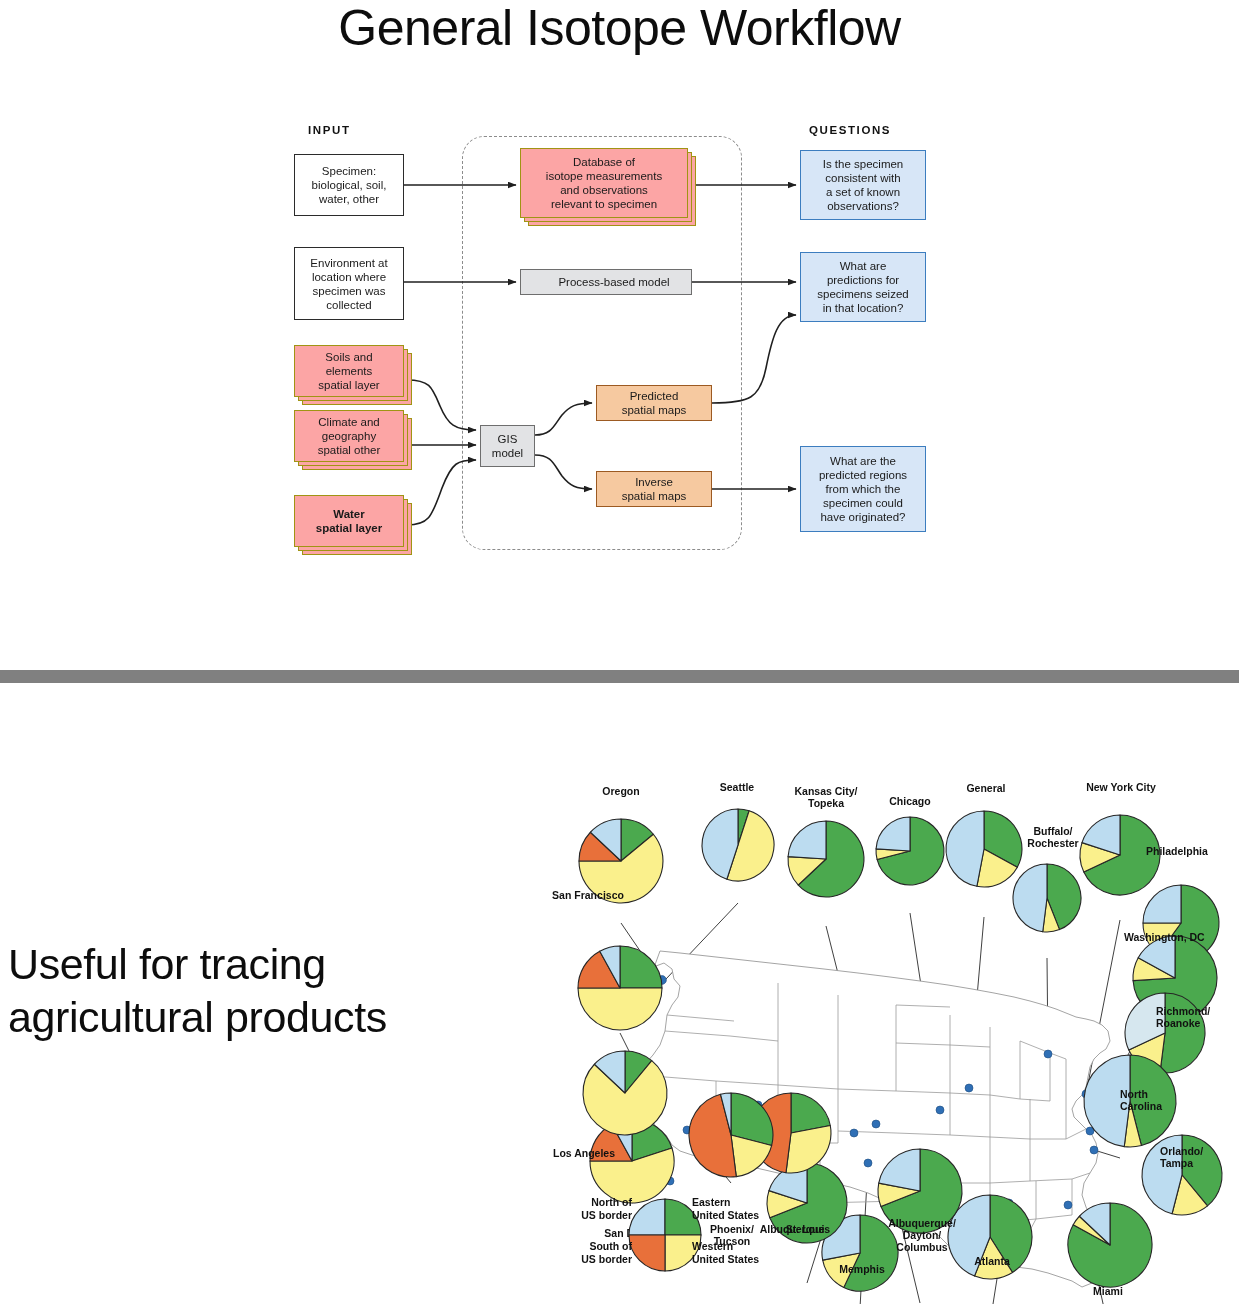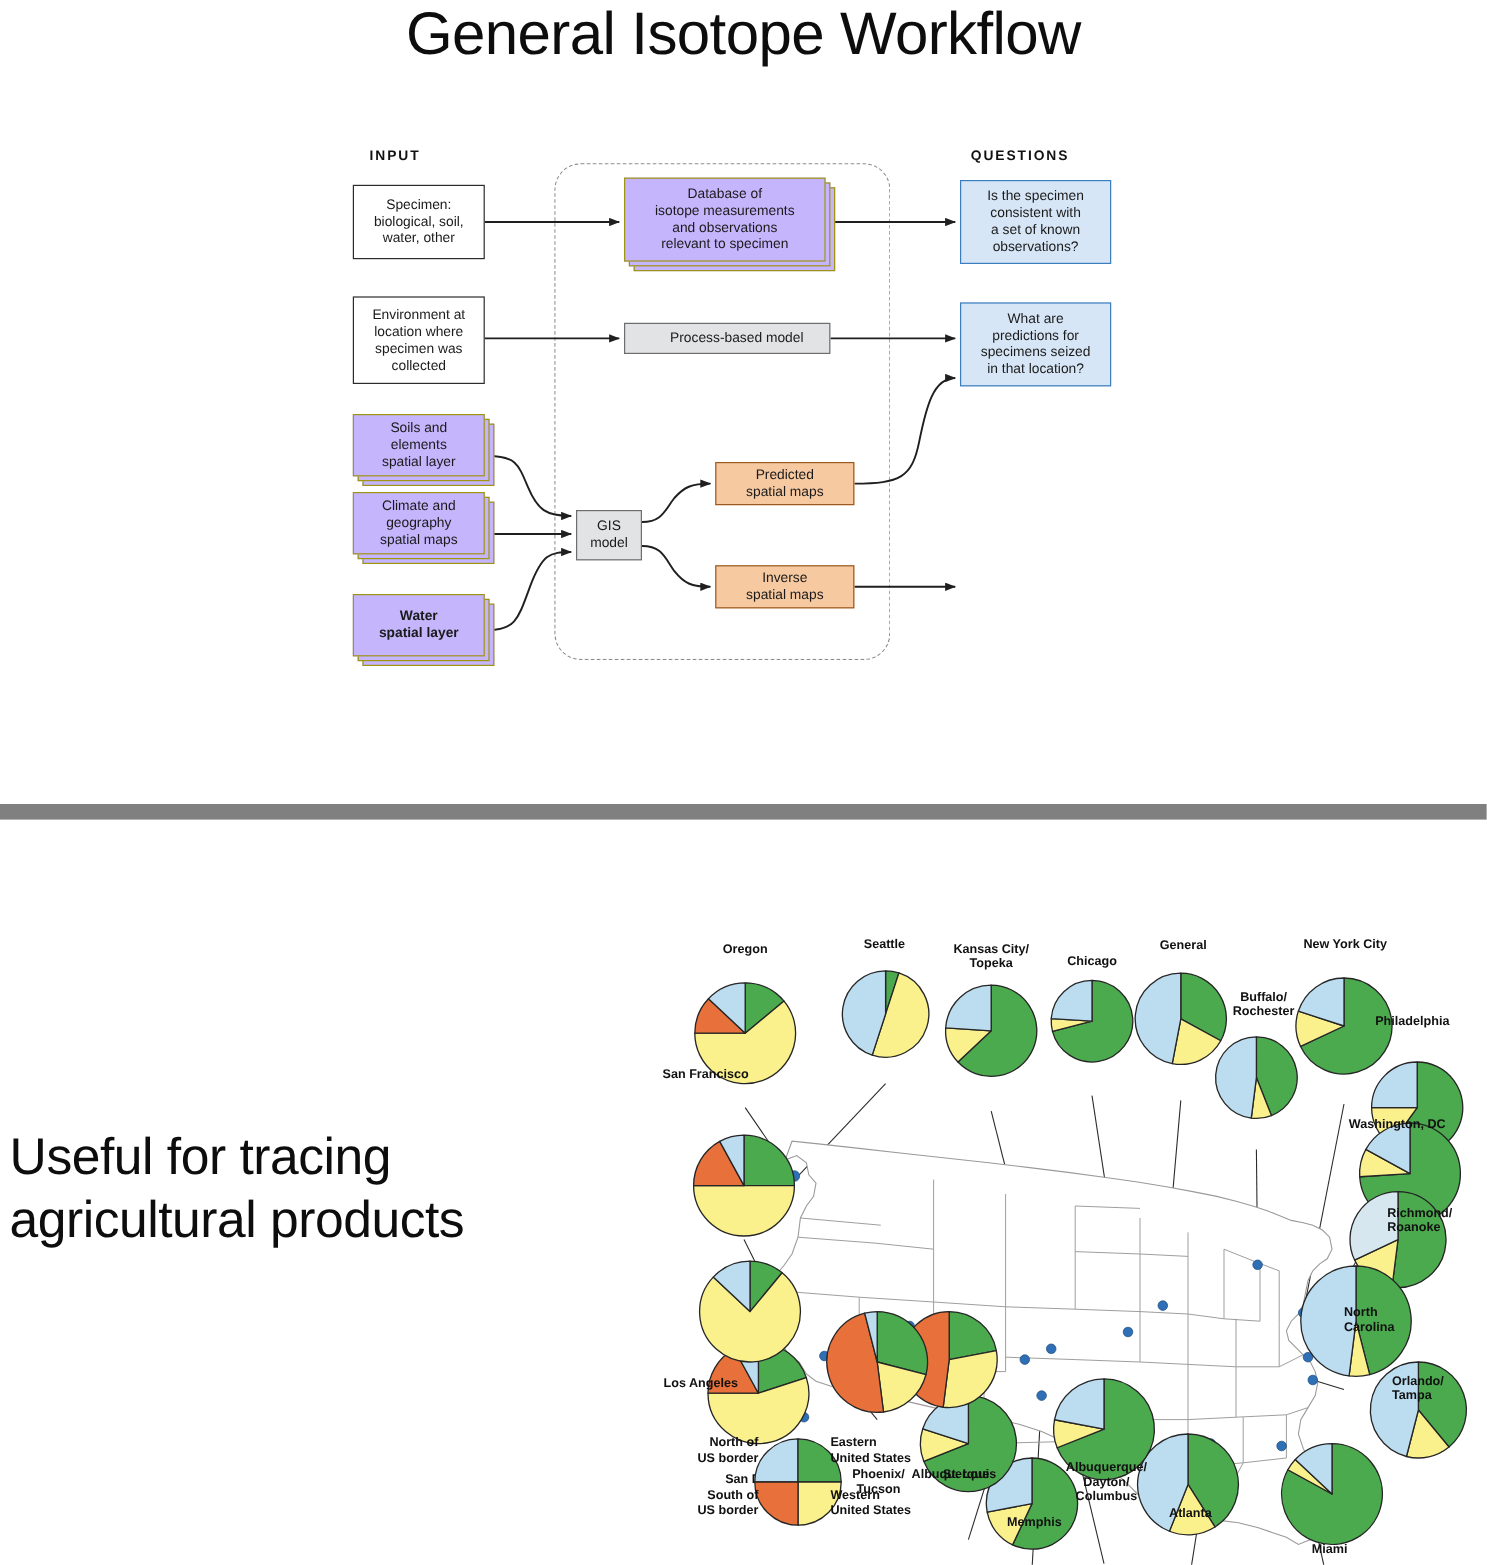--- a/index.html
+++ b/index.html
@@ -48,21 +48,21 @@
     color:#1a1a1a;
   }
   .node.white { background:#ffffff; border:1.3px solid #2b2b2b; }
   .node.grey  { background:#e2e3e5; border:1.1px solid #6e6e6e; }
   .node.blue  { background:#d7e6f7; border:1.5px solid #3c7dbf; }
   .node.orange{ background:#f6c9a0; border:1.3px solid #9c5a22; }
 
   
   .stack { position:absolute; }
   .stack .sheet {
-    position:absolute; background:#c4b5fd; border:1.2px solid #a09413;
+    position:absolute; background:#fca5a5; border:1.2px solid #a09413;
   }
   .stack .sheet.s3 { left:8px;  top:8px;  }
   .stack .sheet.s2 { left:4px;  top:4px;  }
   .stack .sheet.s1 { left:0;    top:0;
     display:flex; align-items:center; justify-content:center;
     text-align:center; font-size:11.5px; line-height:14px; white-space:pre-line;
     color:#1a1a1a;
   }
 
   svg.wires { position:absolute; left:0; top:0; width:680px; height:470px; overflow:visible; pointer-events:none; }
@@ -164,21 +164,21 @@
 spatial layer</span>
       </div>
     </div>
 
     <div class="stack" style="left:14px; top:300px; width:122px; height:62px;">
       <div class="sheet s3" style="width:110px; height:52px;"></div>
       <div class="sheet s2" style="width:110px; height:52px;"></div>
       <div class="sheet s1" style="width:110px; height:52px;">
         <span>Climate and
 geography
-spatial maps</span>
+spatial other</span>
       </div>
     </div>
 
     <div class="stack" style="left:14px; top:385px; width:122px; height:62px;">
       <div class="sheet s3" style="width:110px; height:52px;"></div>
       <div class="sheet s2" style="width:110px; height:52px;"></div>
       <div class="sheet s1" style="width:110px; height:52px;font-weight:bold;">
         <span>Water
 spatial layer</span>
       </div>
@@ -221,20 +221,27 @@
 observations?</span>
     </div>
 
     <div class="node blue" style="left:520px; top:142px; width:126px; height:70px;">
       <span>What are
 predictions for
 specimens seized
 in that location?</span>
     </div>
 
+    <div class="node blue" style="left:520px; top:336px; width:126px; height:86px;">
+      <span>What are the
+predicted regions
+from which the
+specimen could
+have originated?</span>
+    </div>
 
   </div>
 </div>
 
 <div id="divider"></div>
 
 <div id="slide-two">
 
   <div id="tagline">Useful for tracing agricultural products</div>
 

